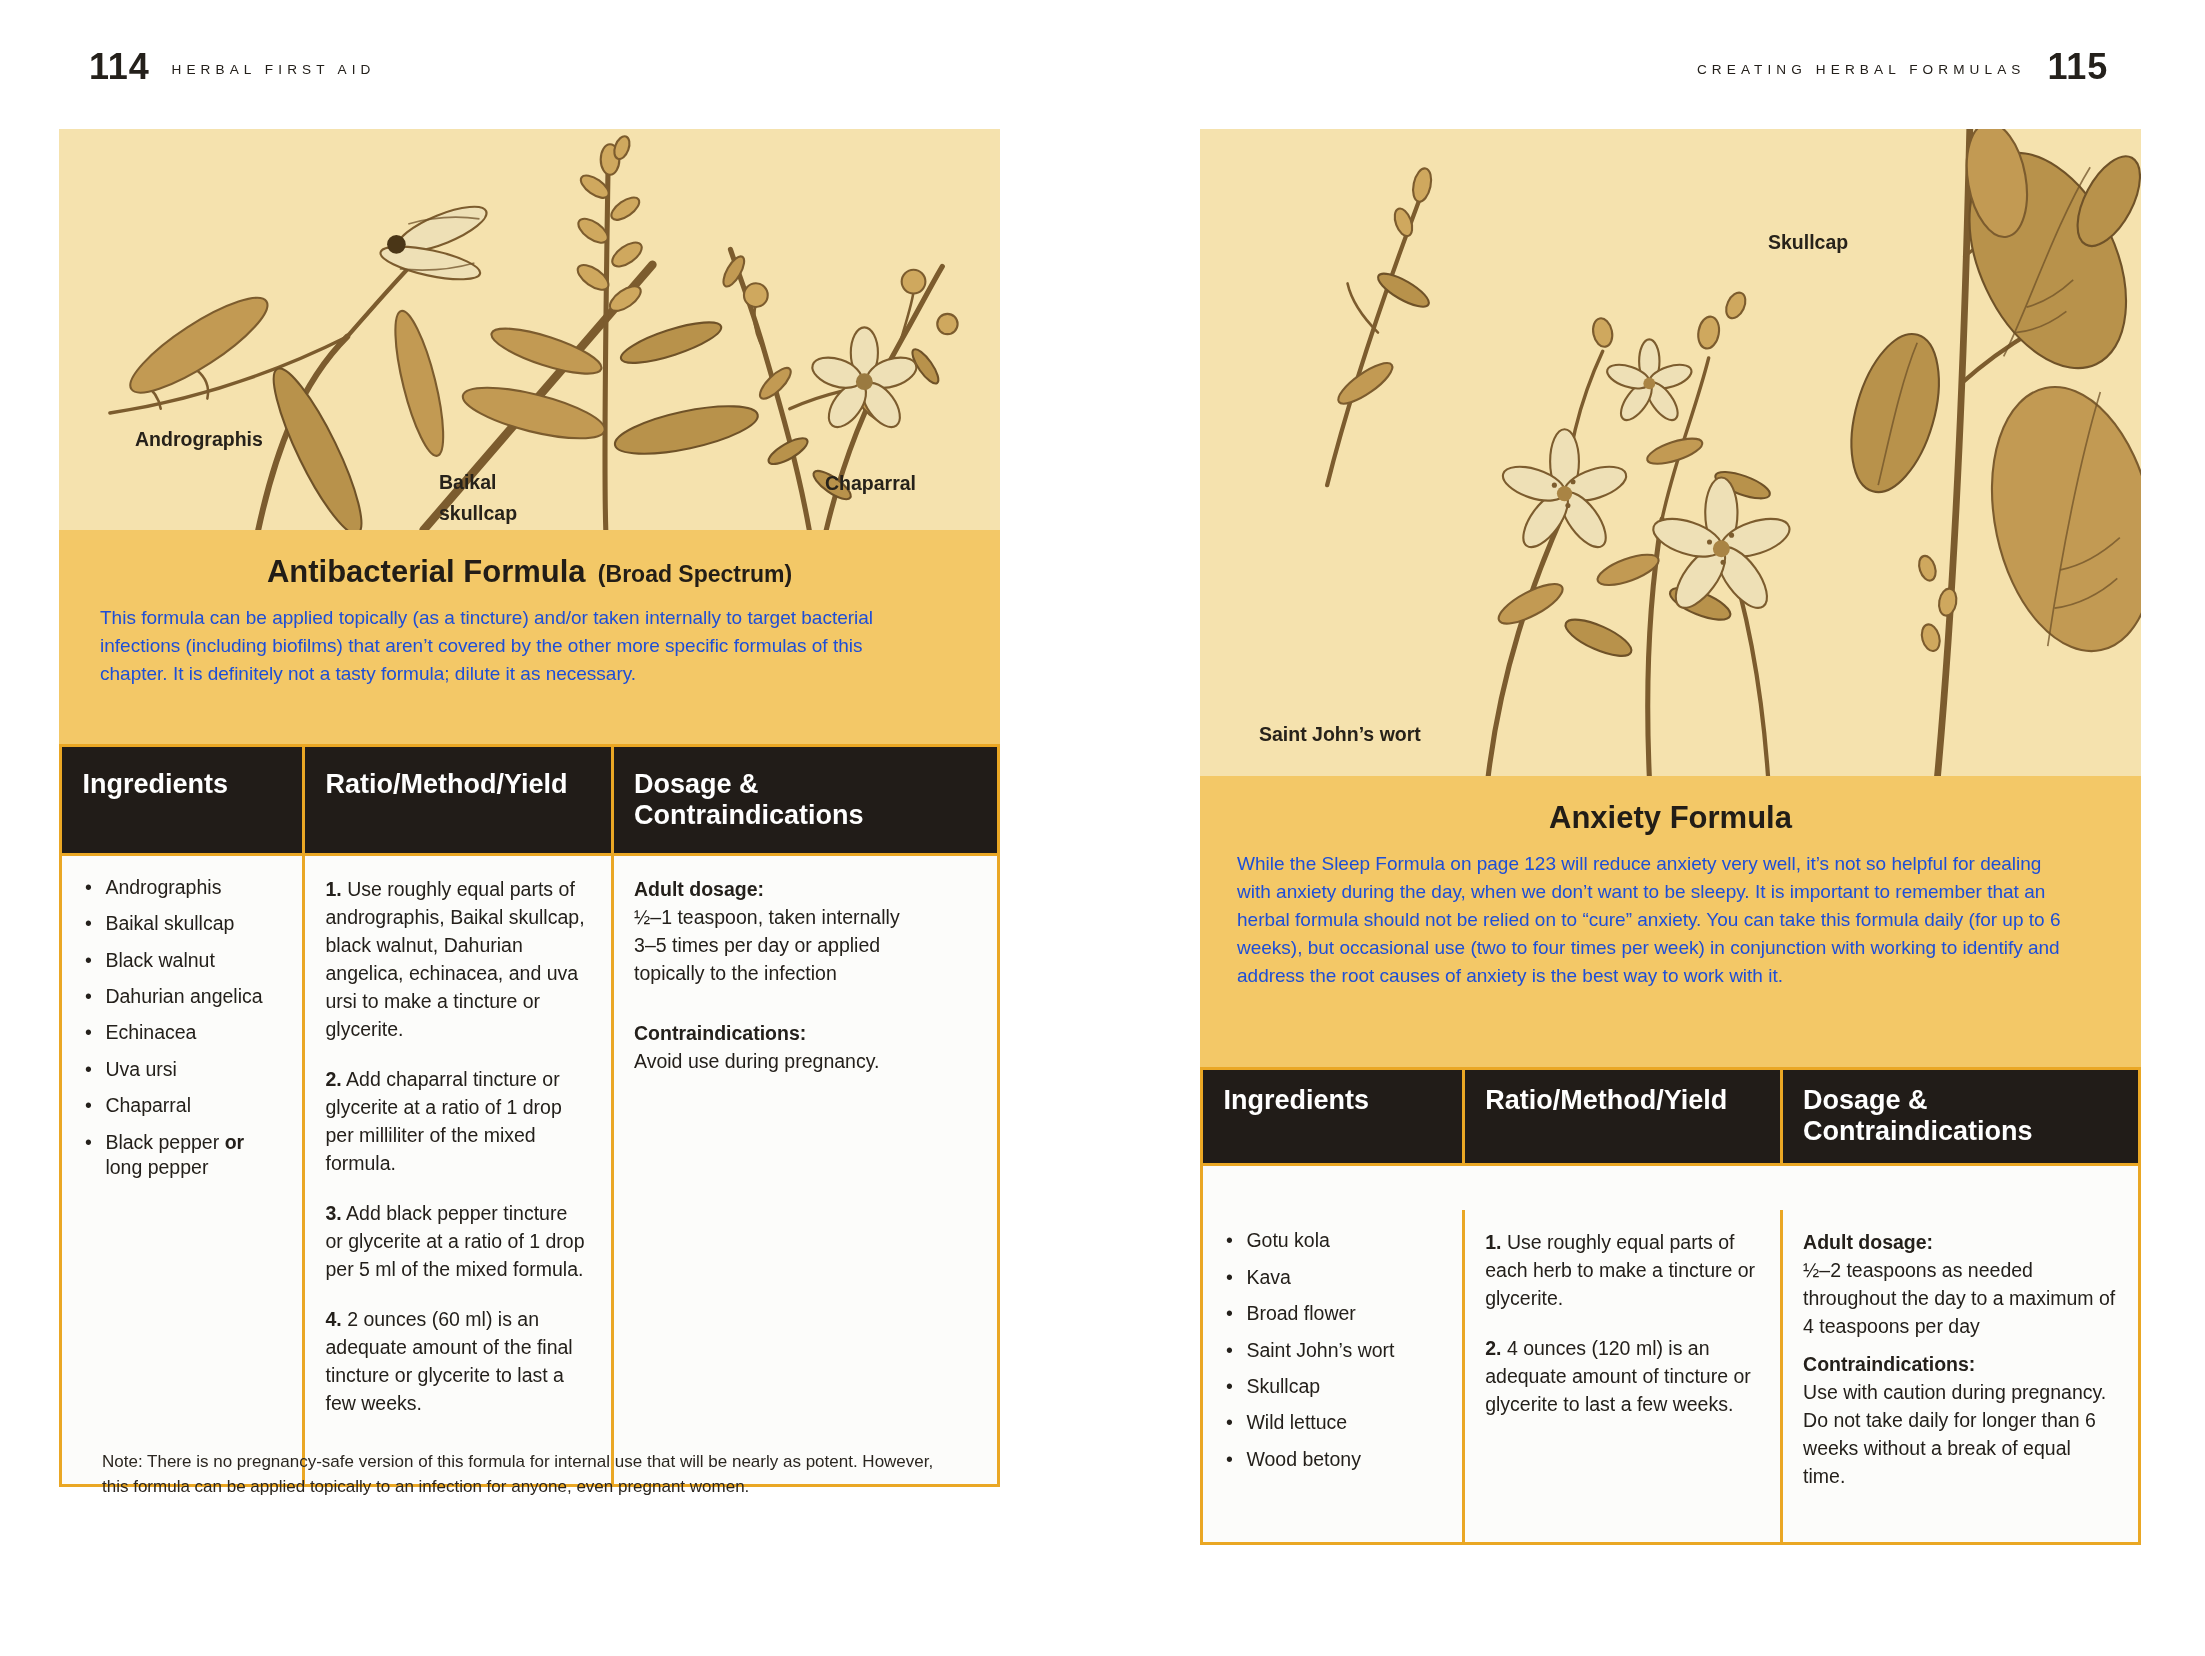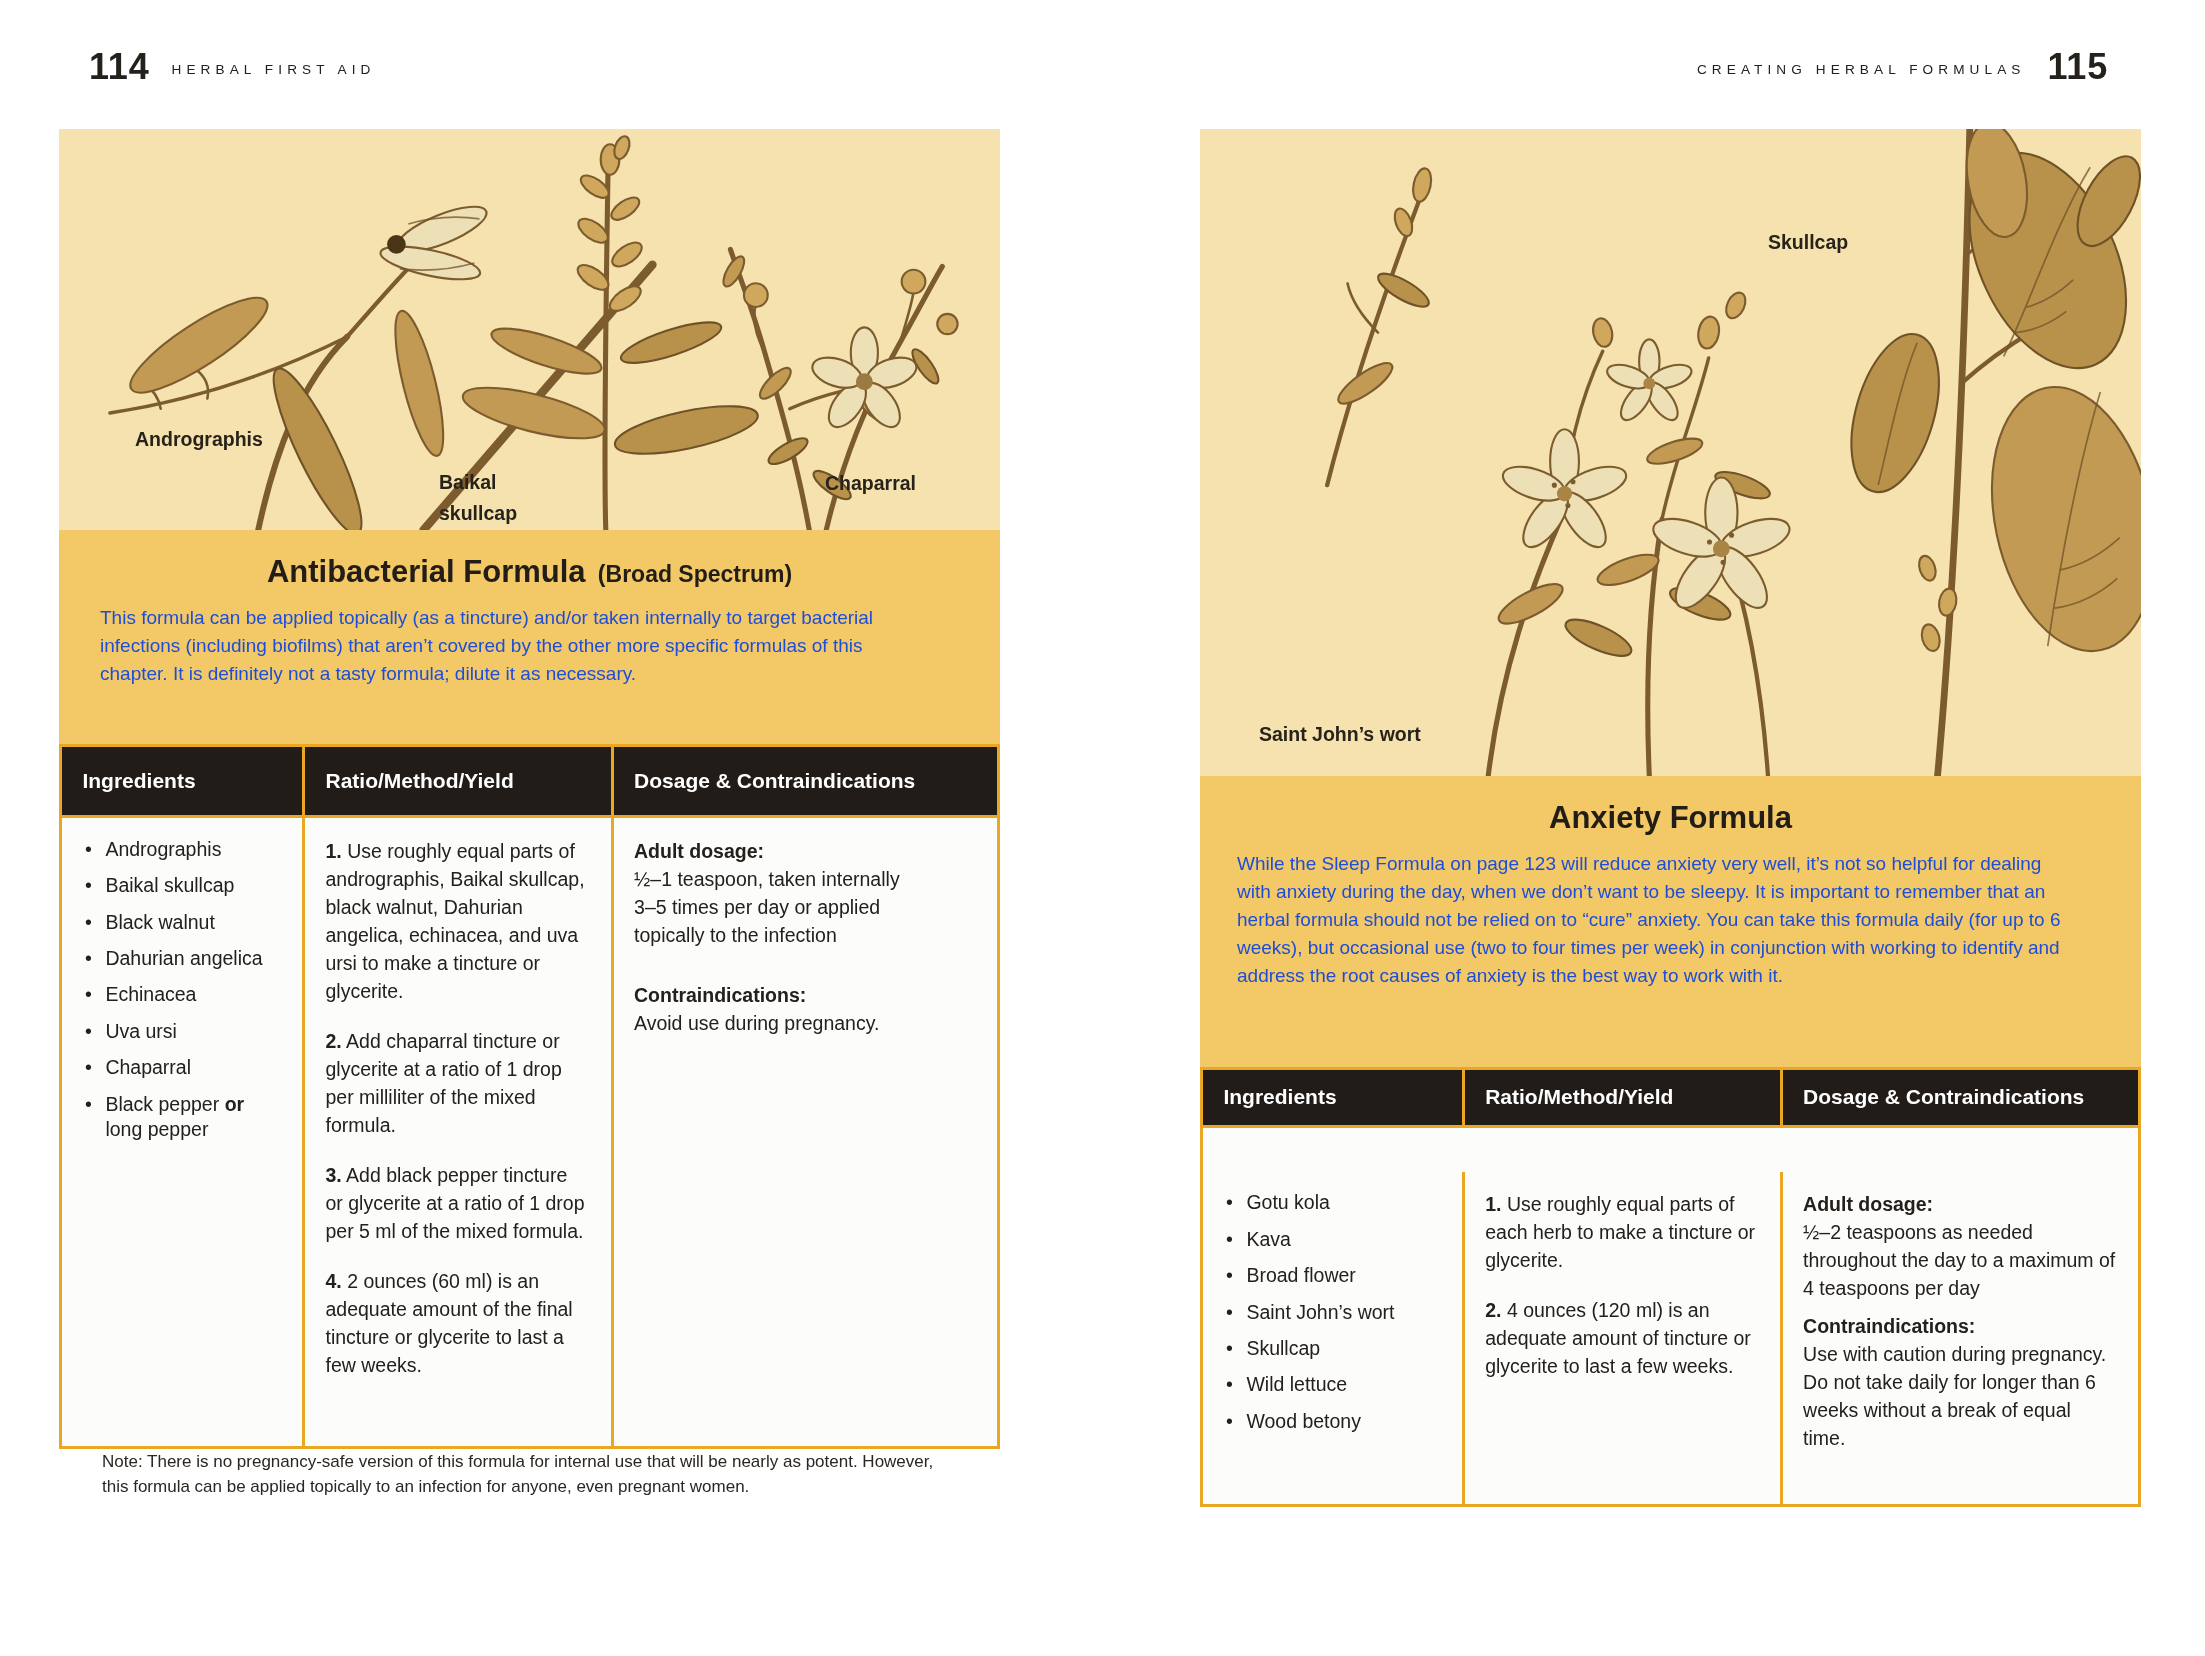--- a/index.html
+++ b/index.html
@@ -24,21 +24,21 @@
   .ftitle-row { text-align:center; padding-top:24px; }
   .ftitle { font-size:31px; font-weight:800; color:#221d17; }
   .fsub { font-size:23px; font-weight:800; color:#221d17; margin-left:8.5px; }
   .fdesc { font-size:19px; line-height:28px; color:#1d4ed8; margin-top:13.6px; }
 
   
   .ftable { display:grid; border:3.4px solid #eaa724; background:#fcfcfa; }
   .ftable.left { grid-template-columns:26% 33% 41%; }
   .ftable.right { grid-template-columns:28% 34% 38%; }
   .th {
-    background:#211c18; color:#ffffff; font-size:21px; font-weight:700;
+    background:#211c18; color:#ffffff; font-size:27px; font-weight:700;
     padding:22px 20.4px; border-right:3.4px solid #eaa724; border-bottom:3.4px solid #eaa724;
   }
   .th.last { border-right:none; }
   .td { padding:18.7px 22px 22px 20.4px; border-right:3.4px solid #eaa724; font-size:19.5px; }
   .td.last { border-right:none; }
   .td.h740 { min-height:628px; }
   .td.h392 { min-height:332px;margin-top:44px; }
 
   ul.ing { list-style:none; }
   ul.ing li { position:relative; padding-left:23px; line-height:25.4px; margin-bottom:11px; }

